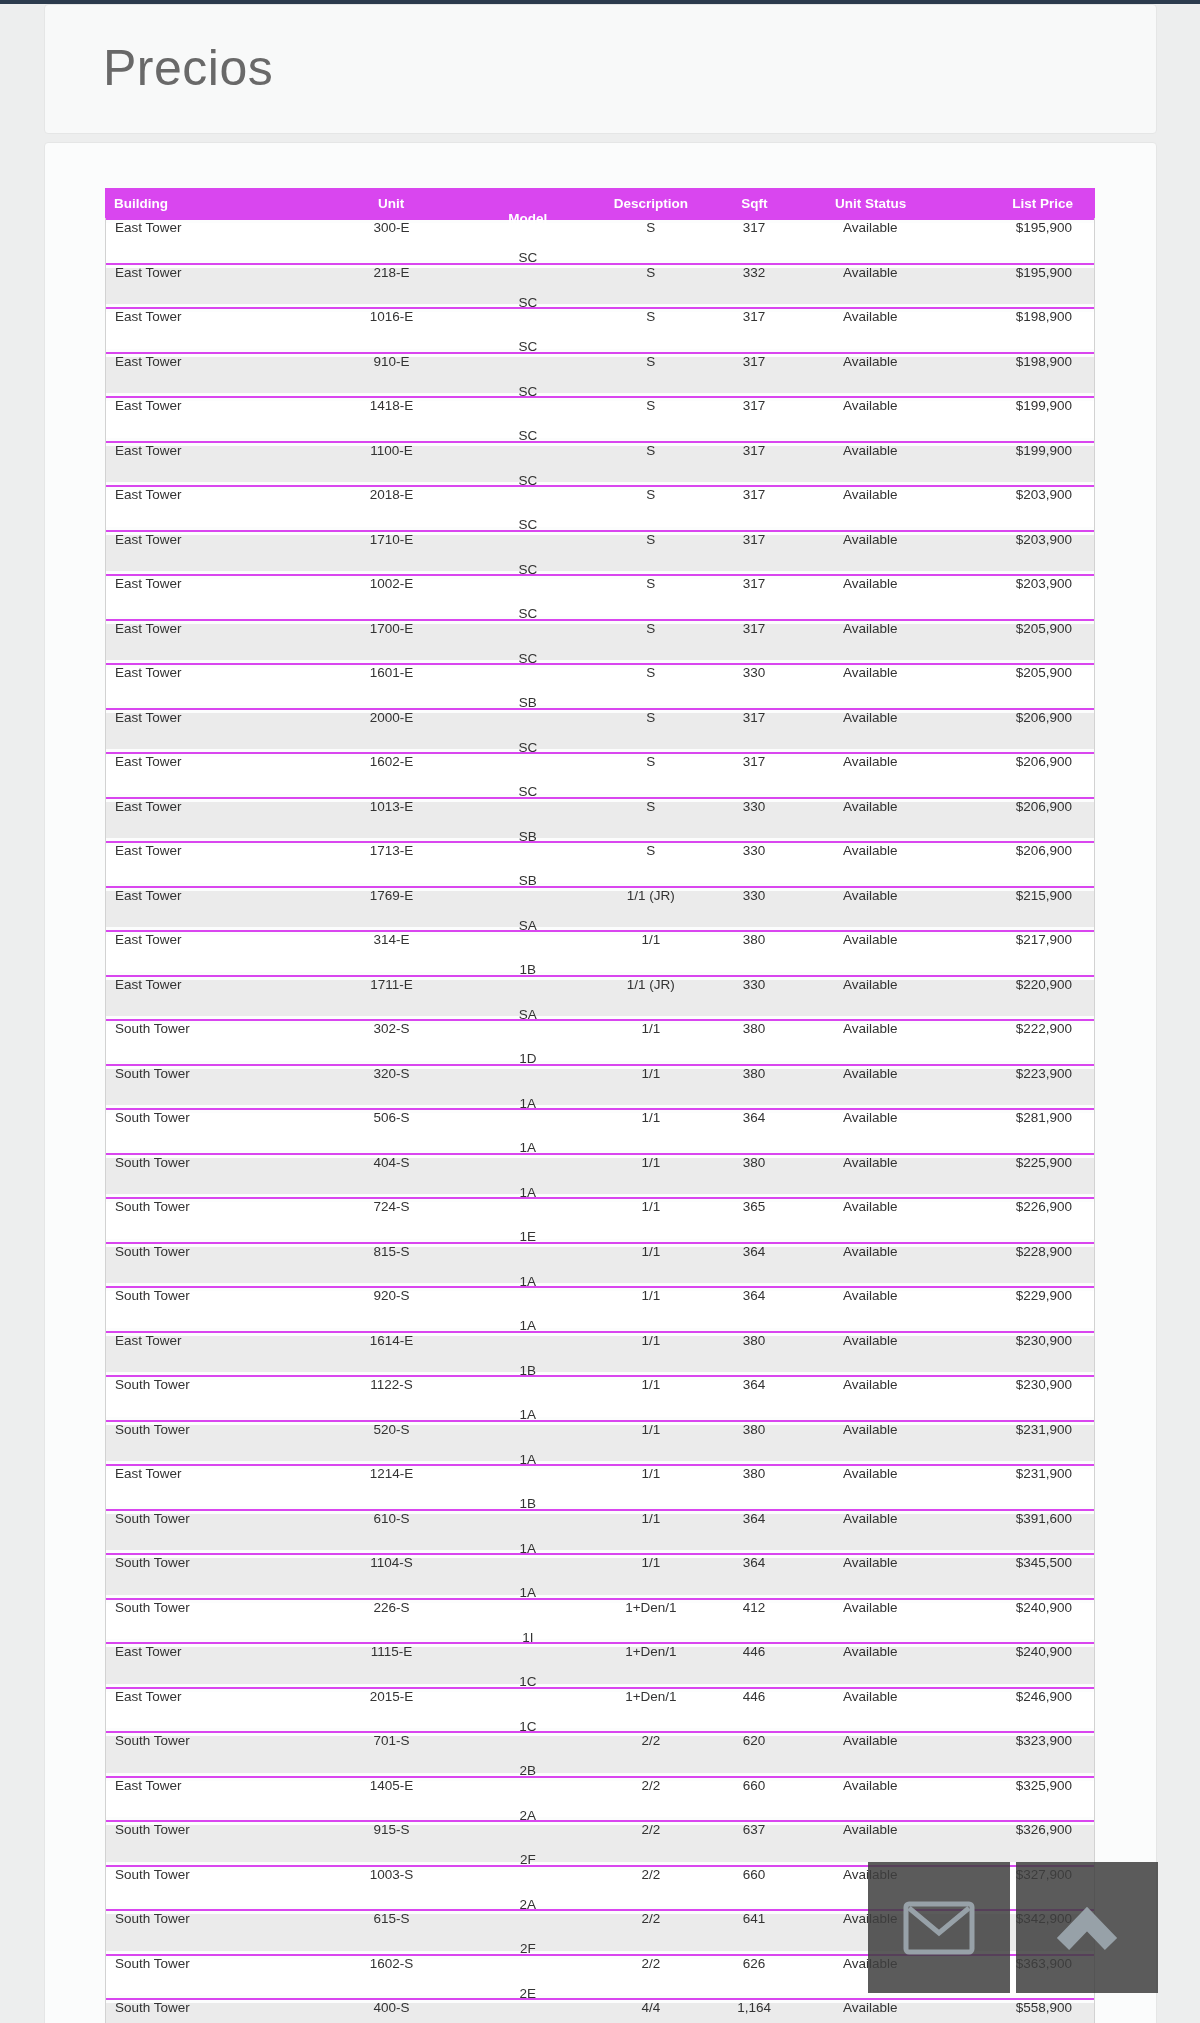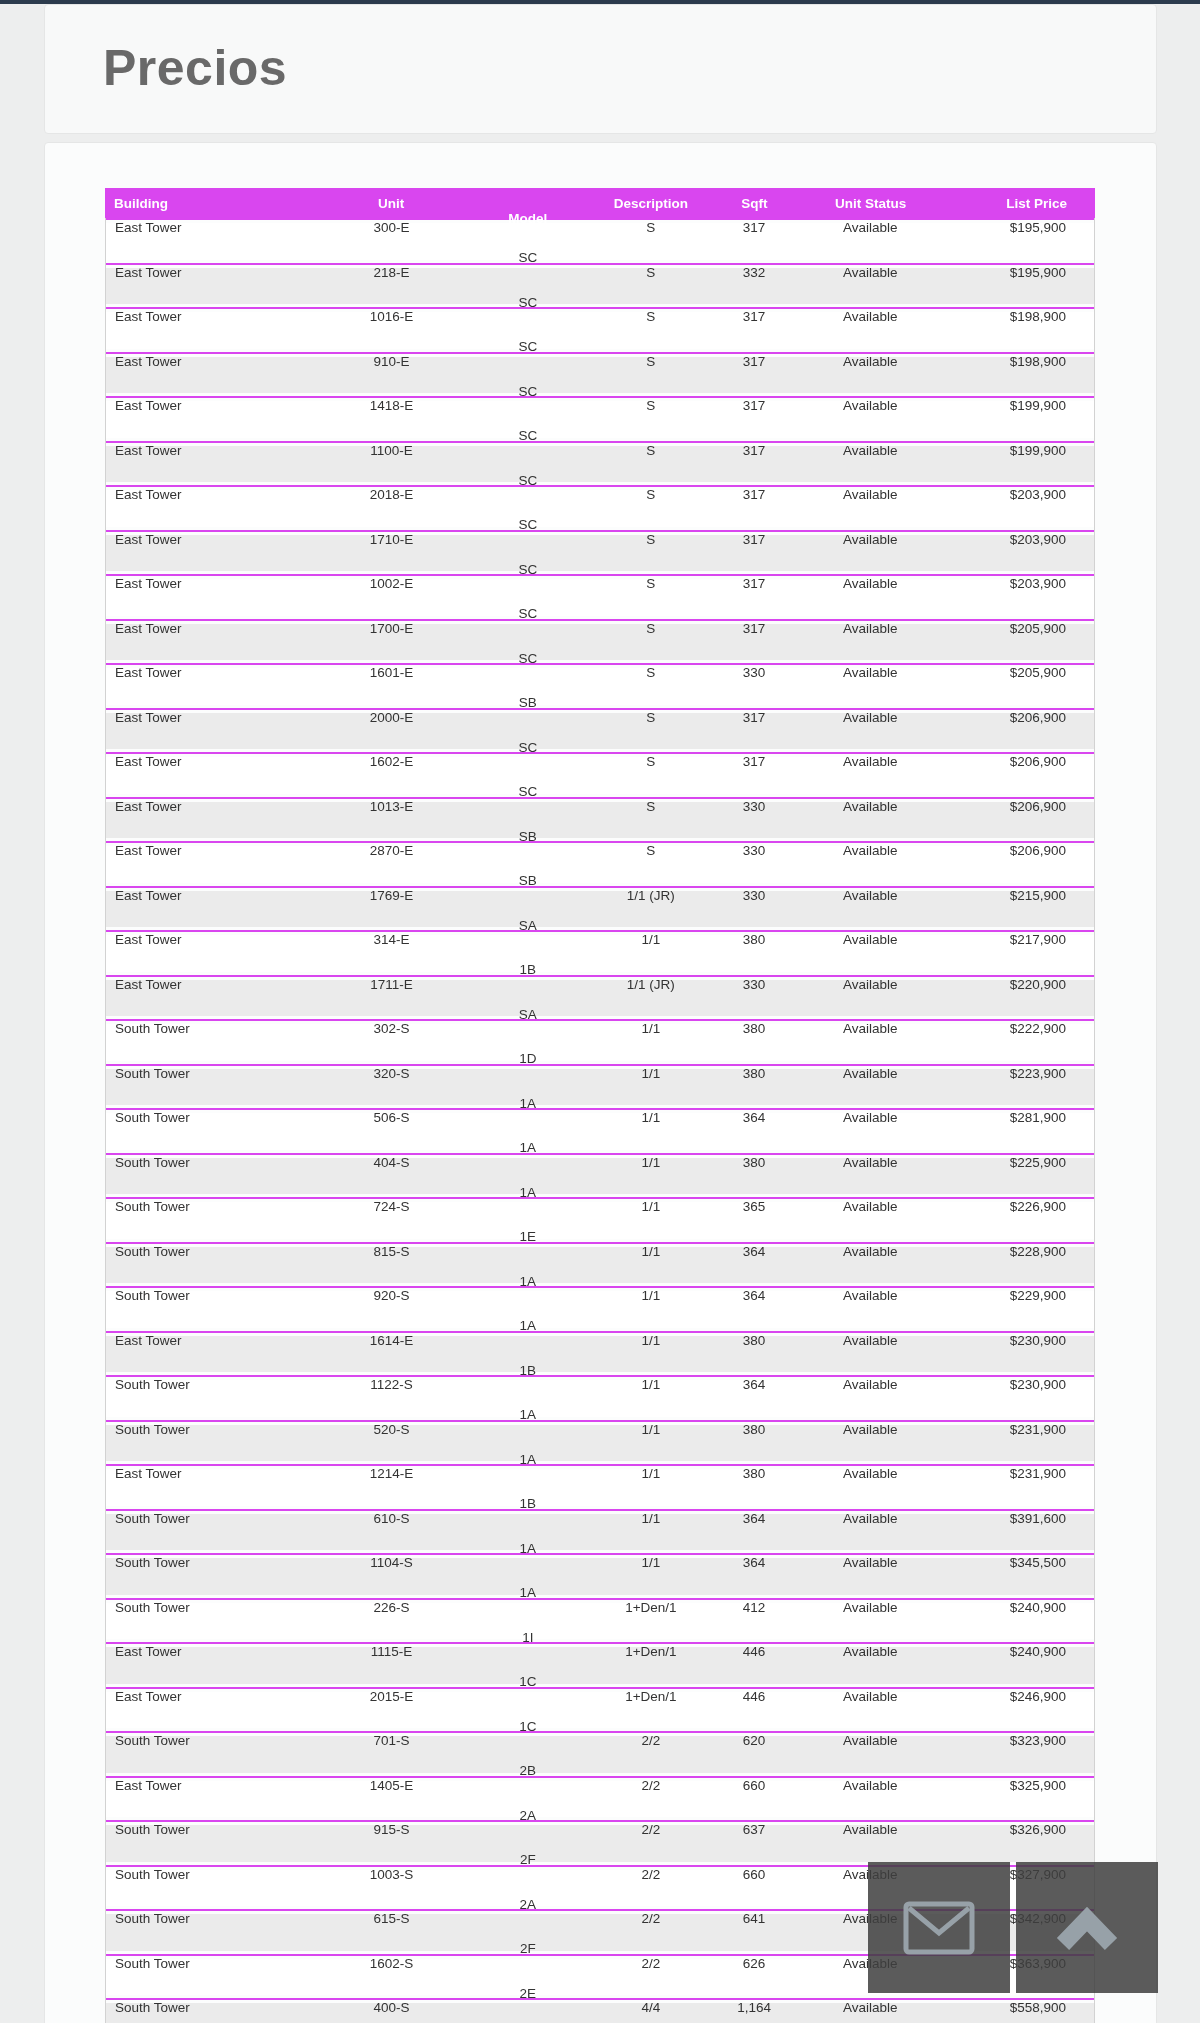--- a/index.html
+++ b/index.html
@@ -19,21 +19,21 @@
     position:absolute; left:44px; width:1113px;
     background:#f8f9f9;
     border:1px solid #e5e6e6;
     border-radius:4px;
     box-sizing:border-box;
   }
   .title-card { top:4px; height:130px; }
   .table-card { top:142px; height:1960px; background:#fbfcfc; padding:45px 0 0 60px; }
   .page-title {
     margin:0; padding:34px 0 0 58px;
-    font-size:50px; font-weight:700;
+    font-size:50px; font-weight:400;
     color:#696969; letter-spacing:0.5px;
   }
   .table-wrap { width:990px; }
   .thead {
     display:flex; height:30px;
     background:#d946ef; color:#ffffff;
     font-weight:bold; font-size:13.5px;
     align-items:center;
   }
   .tbody {
@@ -48,21 +48,21 @@
     border-top:2px solid #d946ef;
     box-shadow: inset 0 3px 0 #fcfdfd, inset 0 -3px 0 #fcfdfd;
   }
   .row.shaded { background:#ebebeb; }
   .c0 { width:21.8%; text-align:left;  padding-left:9px;  box-sizing:border-box; }
   .c1 { width:14.2%; text-align:center; }
   .c2 { width:13.4%; text-align:center;margin-top:30px; }
   .c3 { width:11.5%; text-align:center; }
   .c4 { width:9.4%;  text-align:center; }
   .c5 { width:14.1%; text-align:center; }
-  .c6 { width:15.6%; text-align:right; padding-right:28px; box-sizing:border-box; }
+  .c6 { width:15.6%; text-align:right; padding-right:22px; box-sizing:border-box; }
   .fab {
     position:absolute;
     width:142px; height:131px;
     background:rgba(62,62,62,0.85);
     display:flex; align-items:center; justify-content:center;
     cursor:pointer;
   }
   .fab-mail { left:868px; top:1862px; }
   .fab-top  { left:1016px; top:1862px; }
   .fab svg { display:block; }
@@ -209,21 +209,21 @@
           <div class="c0">East Tower</div>
           <div class="c1">1013-E</div>
           <div class="c2">SB</div>
           <div class="c3">S</div>
           <div class="c4">330</div>
           <div class="c5">Available</div>
           <div class="c6">$206,900</div>
         </div>
         <div class="row">
           <div class="c0">East Tower</div>
-          <div class="c1">2870-E</div>
+          <div class="c1">1713-E</div>
           <div class="c2">SB</div>
           <div class="c3">S</div>
           <div class="c4">330</div>
           <div class="c5">Available</div>
           <div class="c6">$206,900</div>
         </div>
         <div class="row shaded">
           <div class="c0">East Tower</div>
           <div class="c1">1769-E</div>
           <div class="c2">SA</div>

